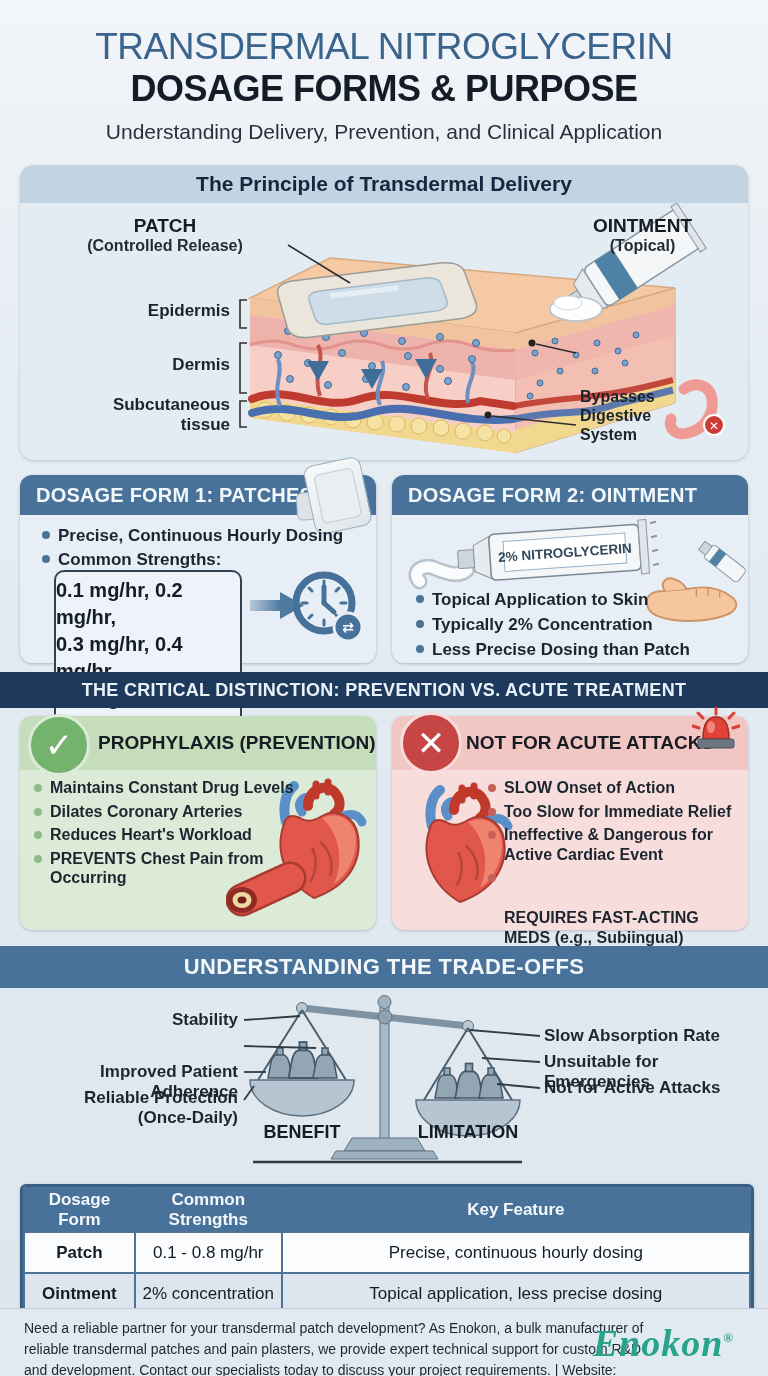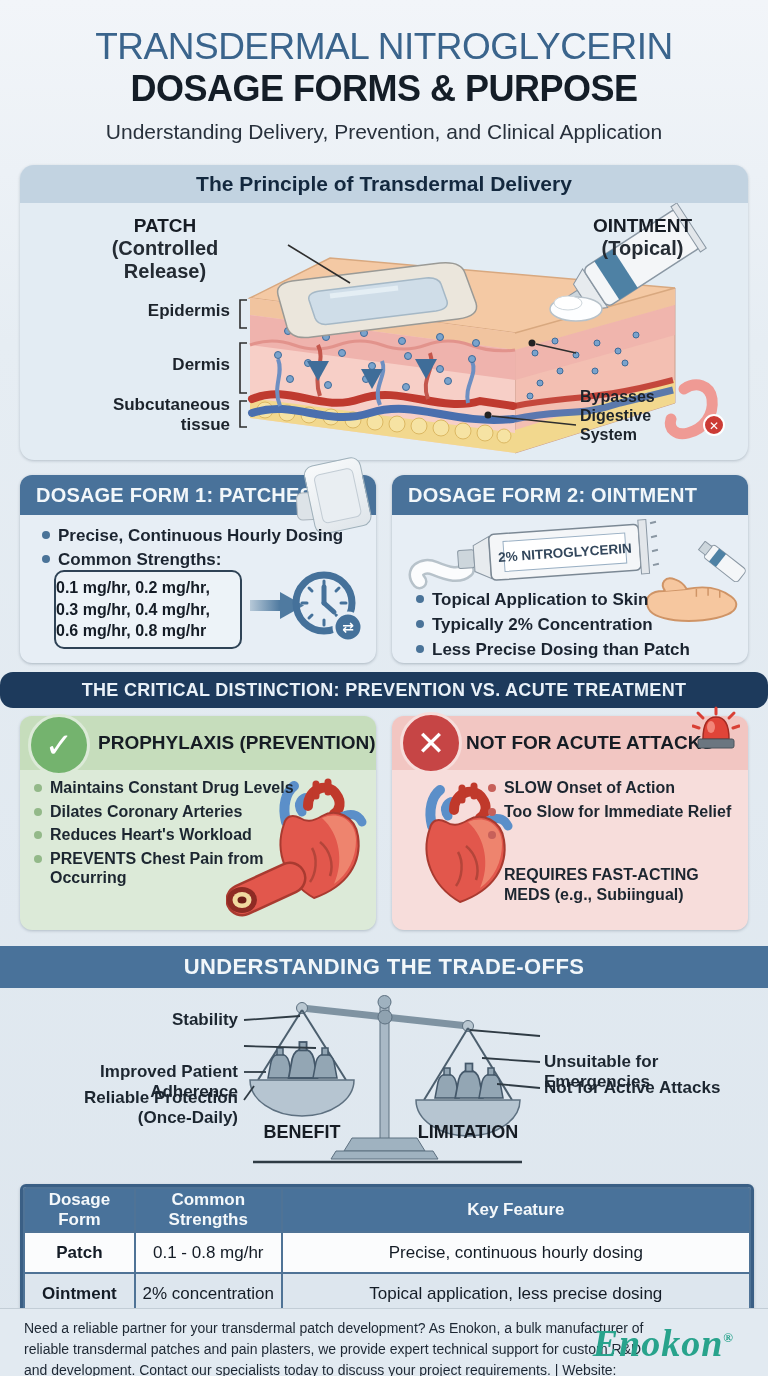--- a/index.html
+++ b/index.html
@@ -13,39 +13,39 @@
   .glyph{font-family:"DejaVu Sans",sans-serif;}
   
   .title1{width:768px;text-align:center;font-size:37px;font-weight:400;letter-spacing:-.5px;color:#3a648c;}
   .title2{width:768px;text-align:center;font-size:36px;font-weight:800;letter-spacing:-.5px;color:#141d27;}
   .subtitle{width:768px;text-align:center;font-size:21px;font-weight:500;color:#28313c;}
   
   .sec1{left:20px;top:165px;width:728px;height:295px;background:#e3ecf3;}
   .sec1-head{left:0;top:0;width:728px;height:38px;background:#c2d3e1;border-radius:14px 14px 0 0;
     text-align:center;line-height:38px;font-size:21px;font-weight:800;color:#13283e;}
   .diag-label{font-weight:800;font-size:19px;color:#161c24;text-align:center;line-height:1.15;}
-  .diag-sub{font-weight:600;font-size:20px;color:#242b33;}
+  .diag-sub{font-weight:600;font-size:16px;color:#242b33;}
   .layer-label{font-weight:600;font-size:17px;color:#1c232b;text-align:right;line-height:1.2;}
   .note{font-weight:700;font-size:16px;color:#1c232b;line-height:1.2;}
   
   .dcard{width:356px;height:188px;background:#e7eef5;border-radius:12px;box-shadow:0 1px 3px rgba(40,60,80,.3);}
   .dcard-head{position:absolute;left:0;top:0;width:356px;height:40px;background:#49729a;border-radius:12px 12px 0 0;
     line-height:40px;padding-left:16px;box-sizing:border-box;font-size:20px;font-weight:800;color:#f2f7fa;letter-spacing:.2px;}
   .dbody{position:absolute;left:0;top:40px;width:356px;height:148px;}
   .bul{position:absolute;display:flex;align-items:flex-start;}
   .dot{width:8px;height:8px;border-radius:50%;margin:6px 8px 0 0;flex:none;}
   .dot-blue{background:#4a7398;}
   .dot-green{background:#93b989;}
   .dot-red{background:#c7605a;}
   .btext{font-size:17px;font-weight:600;color:#1b2430;line-height:1.25;}
   .strengths{position:absolute;left:34px;top:55px;width:184px;border:2px solid #2f4356;border-radius:10px;
-    padding:5px 0;font-size:16px;font-weight:700;color:#141c26;line-height:1.35;background:#edf3f8;}
+    padding:5px 0;font-size:20px;font-weight:700;color:#141c26;line-height:1.35;background:#edf3f8;}
   
   .banner-navy{left:0;top:672px;width:768px;height:36px;background:#1d3a5c;text-align:center;line-height:36px;
-    font-size:18px;font-weight:800;color:#e9f1f8;letter-spacing:.3px;border-radius:13px;}
+    font-size:18px;font-weight:800;color:#e9f1f8;letter-spacing:.3px;}
   .banner-blue{left:0;top:946px;width:768px;height:42px;background:#49729a;text-align:center;line-height:42px;
     font-size:22px;font-weight:800;color:#f2f7fa;letter-spacing:.4px;}
   
   .gbox{left:20px;top:716px;width:356px;height:214px;background:#dcead8;border-radius:12px;box-shadow:0 1px 3px rgba(40,60,80,.25);}
   .gbox-head{position:absolute;left:0;top:0;width:356px;height:54px;background:#c6ddbc;border-radius:12px 12px 0 0;}
   .rbox{left:392px;top:716px;width:356px;height:214px;background:#f7dddb;border-radius:12px;box-shadow:0 1px 3px rgba(40,60,80,.25);}
   .rbox-head{position:absolute;left:0;top:0;width:356px;height:54px;background:#f2c6c2;border-radius:12px 12px 0 0;}
   .box-title{position:absolute;font-size:19px;font-weight:800;color:#161c24;line-height:54px;}
   .circ{position:absolute;width:56px;height:56px;border-radius:50%;display:flex;align-items:center;justify-content:center;
     color:#fff;font-size:34px;font-weight:800;}
@@ -377,20 +377,24 @@
     <use href="#heart-shape" transform="translate(-20,0)"></use>
   </svg>
   <div class="abs" style="left:96px;top:62px;width:252px;">
     <div class="pc-bul">
         <span class="dot dot-red"></span>
       <span class="pc-text"><b>SLOW</b><span> Onset of Action</span></span>
       </div>
     <div class="pc-bul">
         <span class="dot dot-red"></span>
       <span class="pc-text"><b></b><span>Too Slow for Immediate Relief</span></span>
+      </div>
+    <div class="pc-bul">
+        <span class="dot dot-red"></span>
+      <span class="pc-text" style="max-width:218px;"><b></b><span>Ineffective &amp; Dangerous for Active Cardiac Event</span></span>
       </div>
     <div class="pc-bul">
         <span class="dot dot-red"></span>
       <span class="pc-text" style="max-width:230px;margin-top:40px;"><b>REQUIRES FAST-ACTING MEDS</b><span> (e.g., Subiingual)</span></span>
       </div>
   </div>
 </div>
 
 <div class="abs banner-blue">UNDERSTANDING THE TRADE-OFFS</div>
 
@@ -445,20 +449,21 @@
       <line x1="244" y1="84" x2="266" y2="84"></line>
       <line x1="244" y1="112" x2="254" y2="98"></line>
       <line x1="540" y1="48" x2="470" y2="42"></line>
       <line x1="540" y1="74" x2="482" y2="70"></line>
       <line x1="540" y1="100" x2="497" y2="96"></line>
     </g>
   </svg>
   <div class="abs scale-lab" style="left:10px;top:22px;width:228px;text-align:right;">Stability</div>
   <div class="abs scale-lab" style="left:10px;top:74px;width:228px;text-align:right;">Improved Patient Adherence</div>
   <div class="abs scale-lab" style="left:78px;top:100px;width:160px;text-align:right;">Reliable Protection (Once-Daily)</div>
+  <div class="abs scale-lab" style="left:544px;top:38px;width:210px;">Slow Absorption Rate</div>
   <div class="abs scale-lab" style="left:544px;top:64px;width:210px;">Unsuitable for Emergencies</div>
   <div class="abs scale-lab" style="left:544px;top:90px;width:210px;">Not for Active Attacks</div>
   <div class="abs scale-cap" style="left:240px;top:134px;width:124px;">BENEFIT</div>
   <div class="abs scale-cap" style="left:398px;top:134px;width:140px;">LIMITATION</div>
 </div>
 
 <div class="abs tblwrap">
   <table>
     <colgroup>
         <col style="width:111px;">

